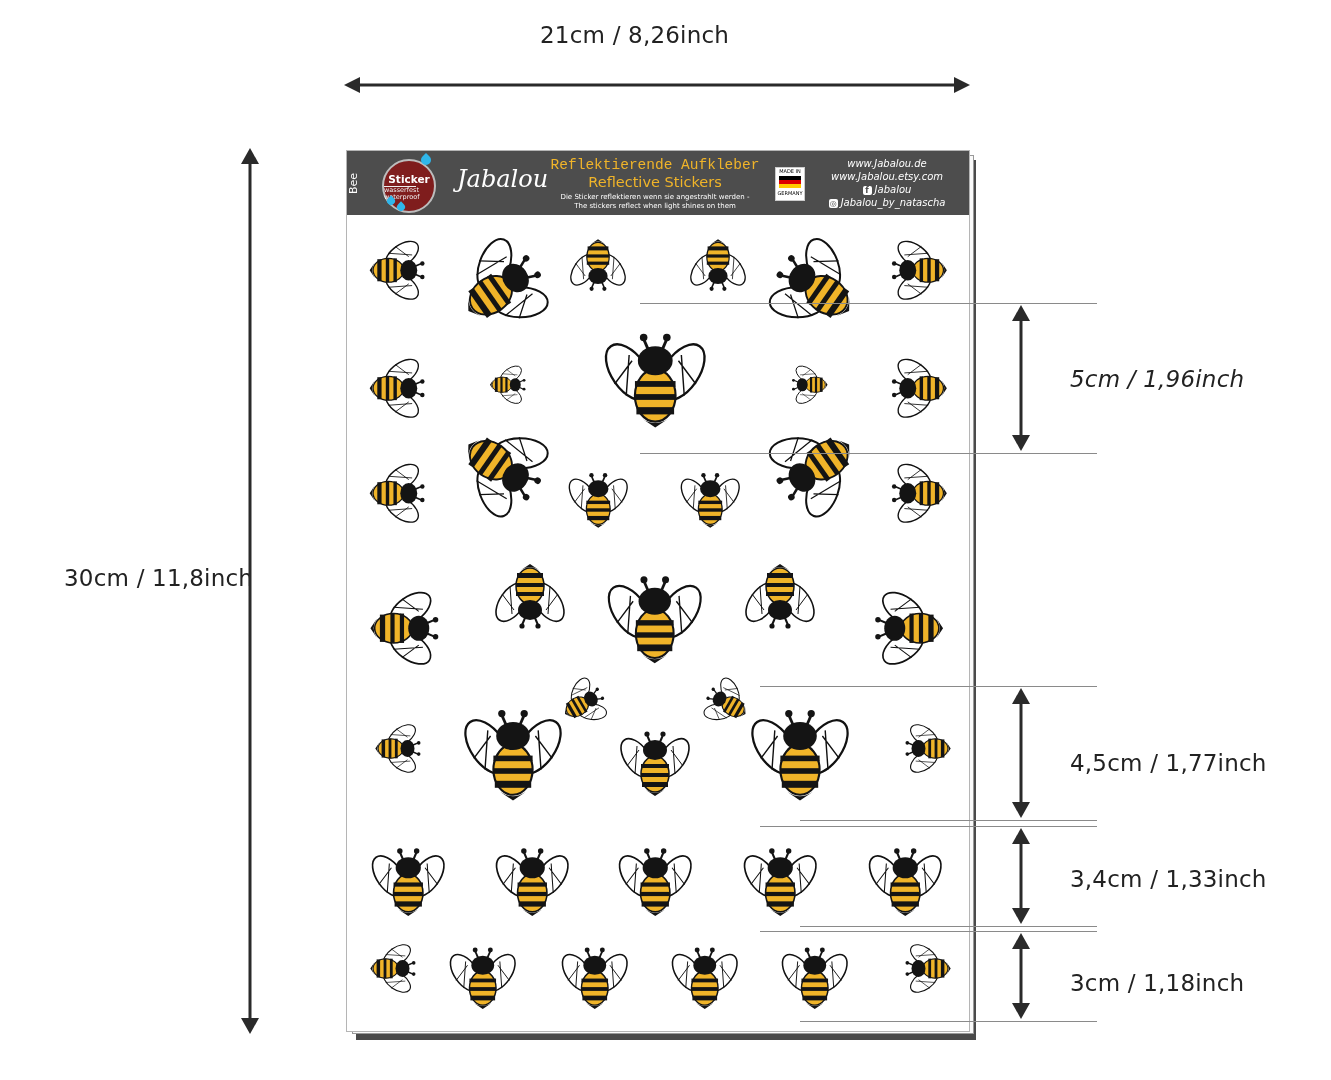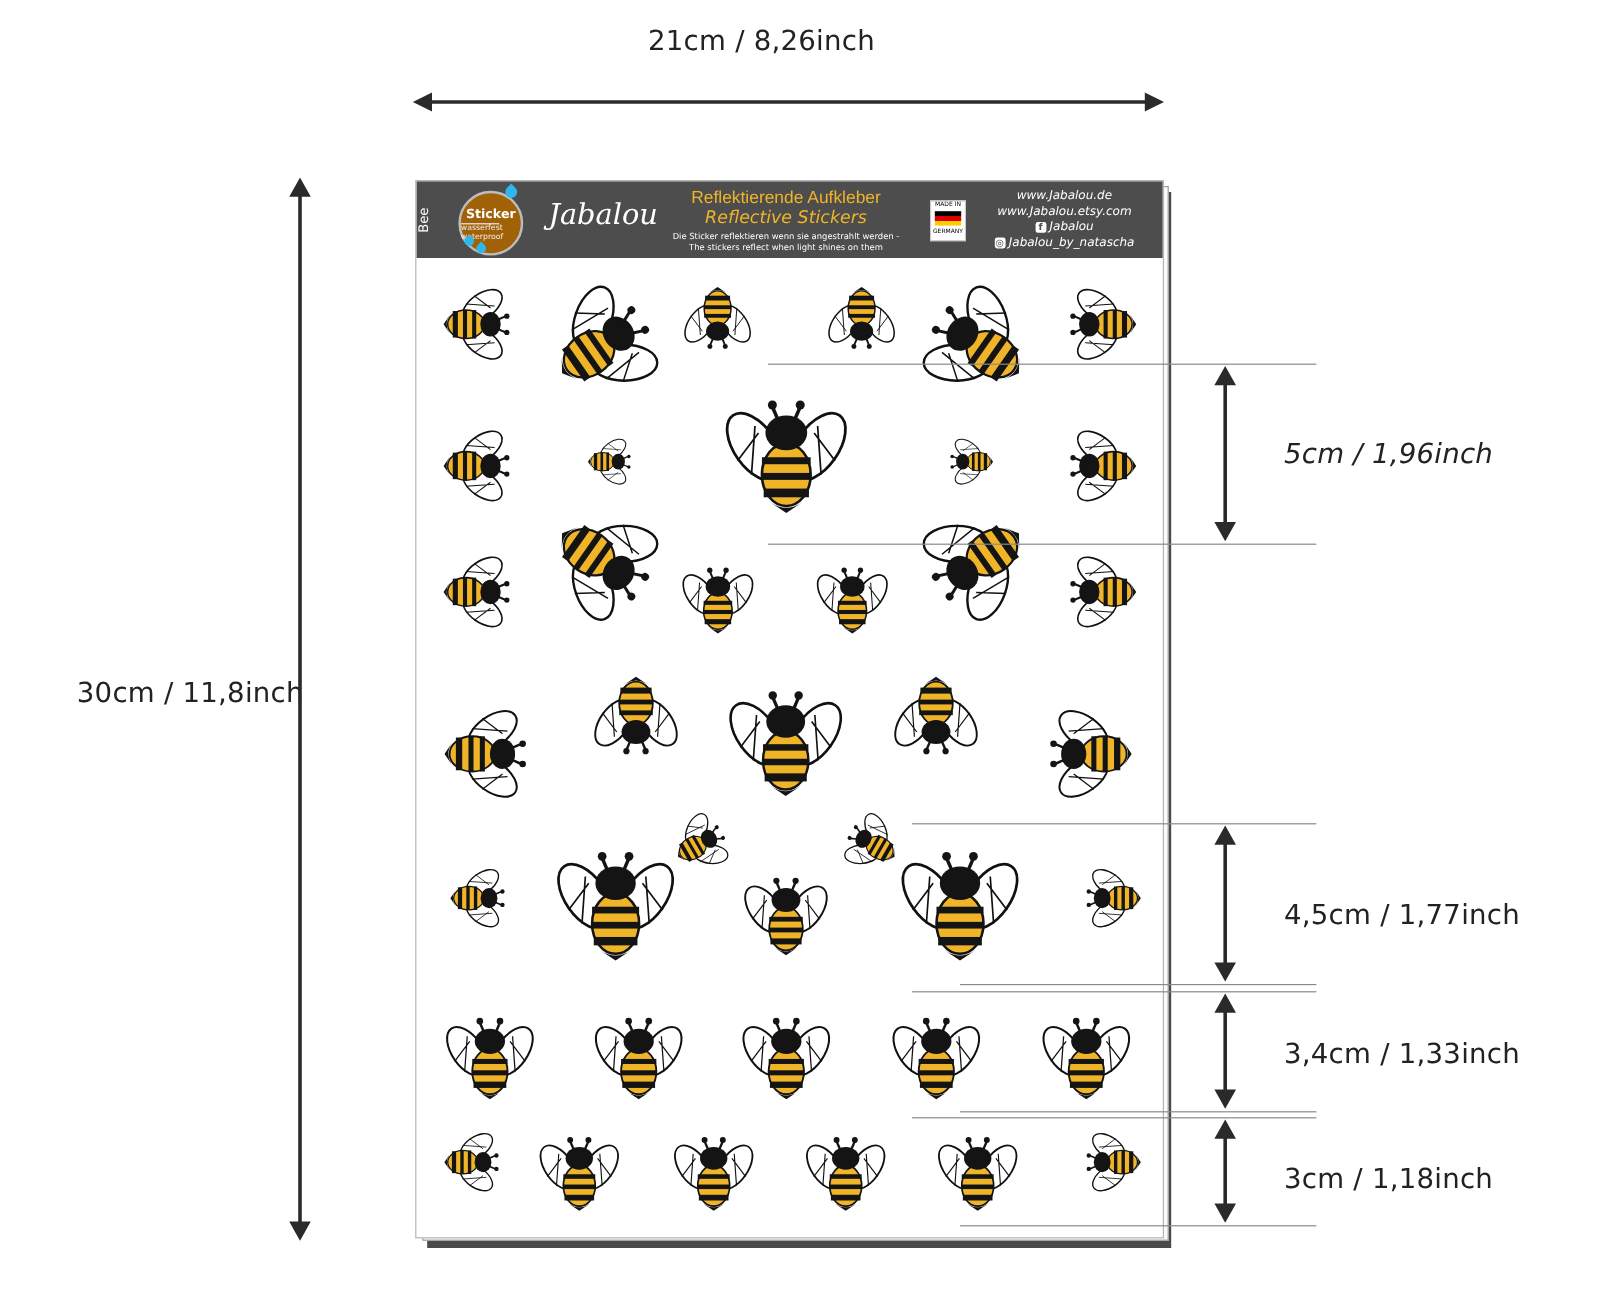--- a/index.html
+++ b/index.html
@@ -4,27 +4,27 @@
 <style>
   html,body{margin:0;padding:0;background:#fff;}
   body{width:1331px;height:1080px;position:relative;overflow:hidden;font-family:"Liberation Sans",sans-serif;color:#222;}
   .dim-label{position:absolute;font-family:"DejaVu Sans",sans-serif;font-size:23px;color:#222;white-space:nowrap;letter-spacing:0.2px;}
   .hline{position:absolute;height:1px;background:#8a8a8a;}
   .sheet-shadow{position:absolute;left:356px;top:160px;width:620px;height:880px;background:#4a4a4a;}
   .sheet-back{position:absolute;left:352px;top:155px;width:620px;height:877px;background:#fafafa;border:1px solid #999;}
   .sheet{position:absolute;left:346px;top:150px;width:622px;height:880px;background:#fff;border:1px solid #b5b5b5;overflow:hidden;}
   .header{position:absolute;left:0;top:0;width:622px;height:64px;background:#4d4d4d;}
   .hdr-bee{position:absolute;left:-4px;top:26px;transform:rotate(-90deg);color:#fff;font-size:11px;font-family:"DejaVu Sans",sans-serif;}
-  .badge{position:absolute;left:35px;top:8px;width:50px;height:50px;border-radius:50%;background:#a16207;border:2px solid #bdbdbd;}
+  .badge{position:absolute;left:35px;top:8px;width:50px;height:50px;border-radius:50%;background:#7f1d1d;border:2px solid #bdbdbd;}
   .badge .t1{position:absolute;left:0;top:12px;width:50px;text-align:center;color:#fff;font-weight:bold;font-size:10.5px;font-family:"DejaVu Sans",sans-serif;}
   .badge .t2{position:absolute;left:0;top:25px;width:32px;text-align:center;color:#f0f0f0;font-size:6.5px;line-height:7px;border-top:1px solid #eee;margin-top:0;font-family:"DejaVu Sans",sans-serif;}
   .drop{position:absolute;width:10px;height:10px;background:#2fb6ea;border-radius:0 50% 50% 50%;transform:rotate(45deg);}
   .brand{position:absolute;left:110px;top:14px;color:#fff;font-family:"DejaVu Serif",serif;font-style:italic;font-size:24px;}
-  .title1{position:absolute;left:188px;top:6px;width:240px;text-align:center;color:#f0b429;font-size:14.5px;font-family:Liberation Sans, sans-serif;}
-  .title2{position:absolute;left:188px;top:23px;width:240px;text-align:center;color:#f0b429;font-size:14.5px;font-style:italic;font-family:"DejaVu Sans",sans-serif;}
+  .title1{position:absolute;left:188px;top:6px;width:240px;text-align:center;color:#f0b429;font-size:14.5px;font-family:Liberation Mono, monospace;}
+  .title2{position:absolute;left:188px;top:23px;width:240px;text-align:center;color:#f0b429;font-size:14.5px;font-family:"DejaVu Sans",sans-serif;}
   .sub1,.sub2{position:absolute;left:178px;width:260px;text-align:center;color:#fff;font-size:7px;font-family:"DejaVu Sans",sans-serif;}
   .sub1{top:42px}.sub2{top:51px;}
   .madein{position:absolute;left:428px;top:16px;width:28px;height:32px;background:#fff;border:1px solid #ccc;font-size:5px;text-align:center;font-family:"DejaVu Sans",sans-serif;color:#000;}
   .madein .flag{margin:2px 3px;height:12px;background:linear-gradient(#000 0 33%,#d00 33% 66%,#fc0 66%);}
   .contacts{position:absolute;left:465px;top:6px;width:150px;text-align:center;color:#fff;font-style:italic;font-size:10px;line-height:13px;font-family:"DejaVu Sans",sans-serif;}
   .contacts .ico{display:inline-block;width:9px;height:9px;border-radius:2px;background:#fff;color:#4d4d4d;font-size:8px;line-height:9px;font-style:normal;font-weight:bold;margin-right:3px;vertical-align:middle;}
   .bee{position:absolute;}
 </style>
 </head>
 <body>

